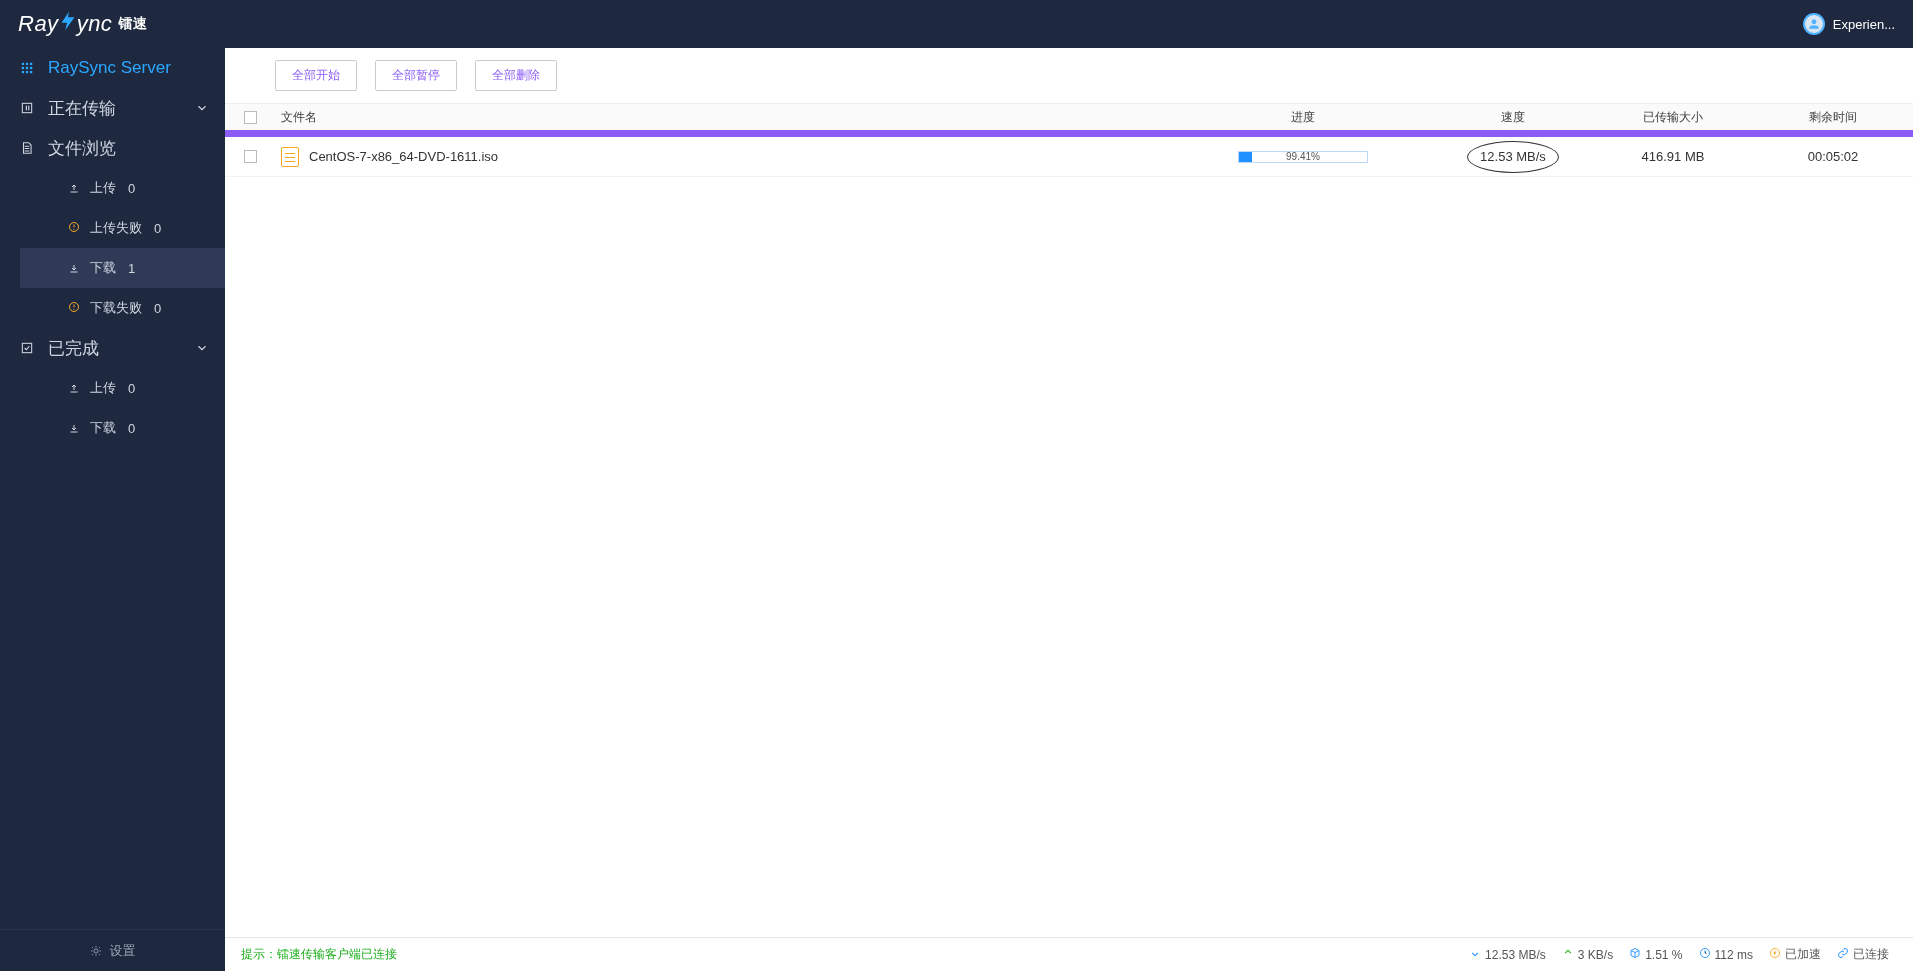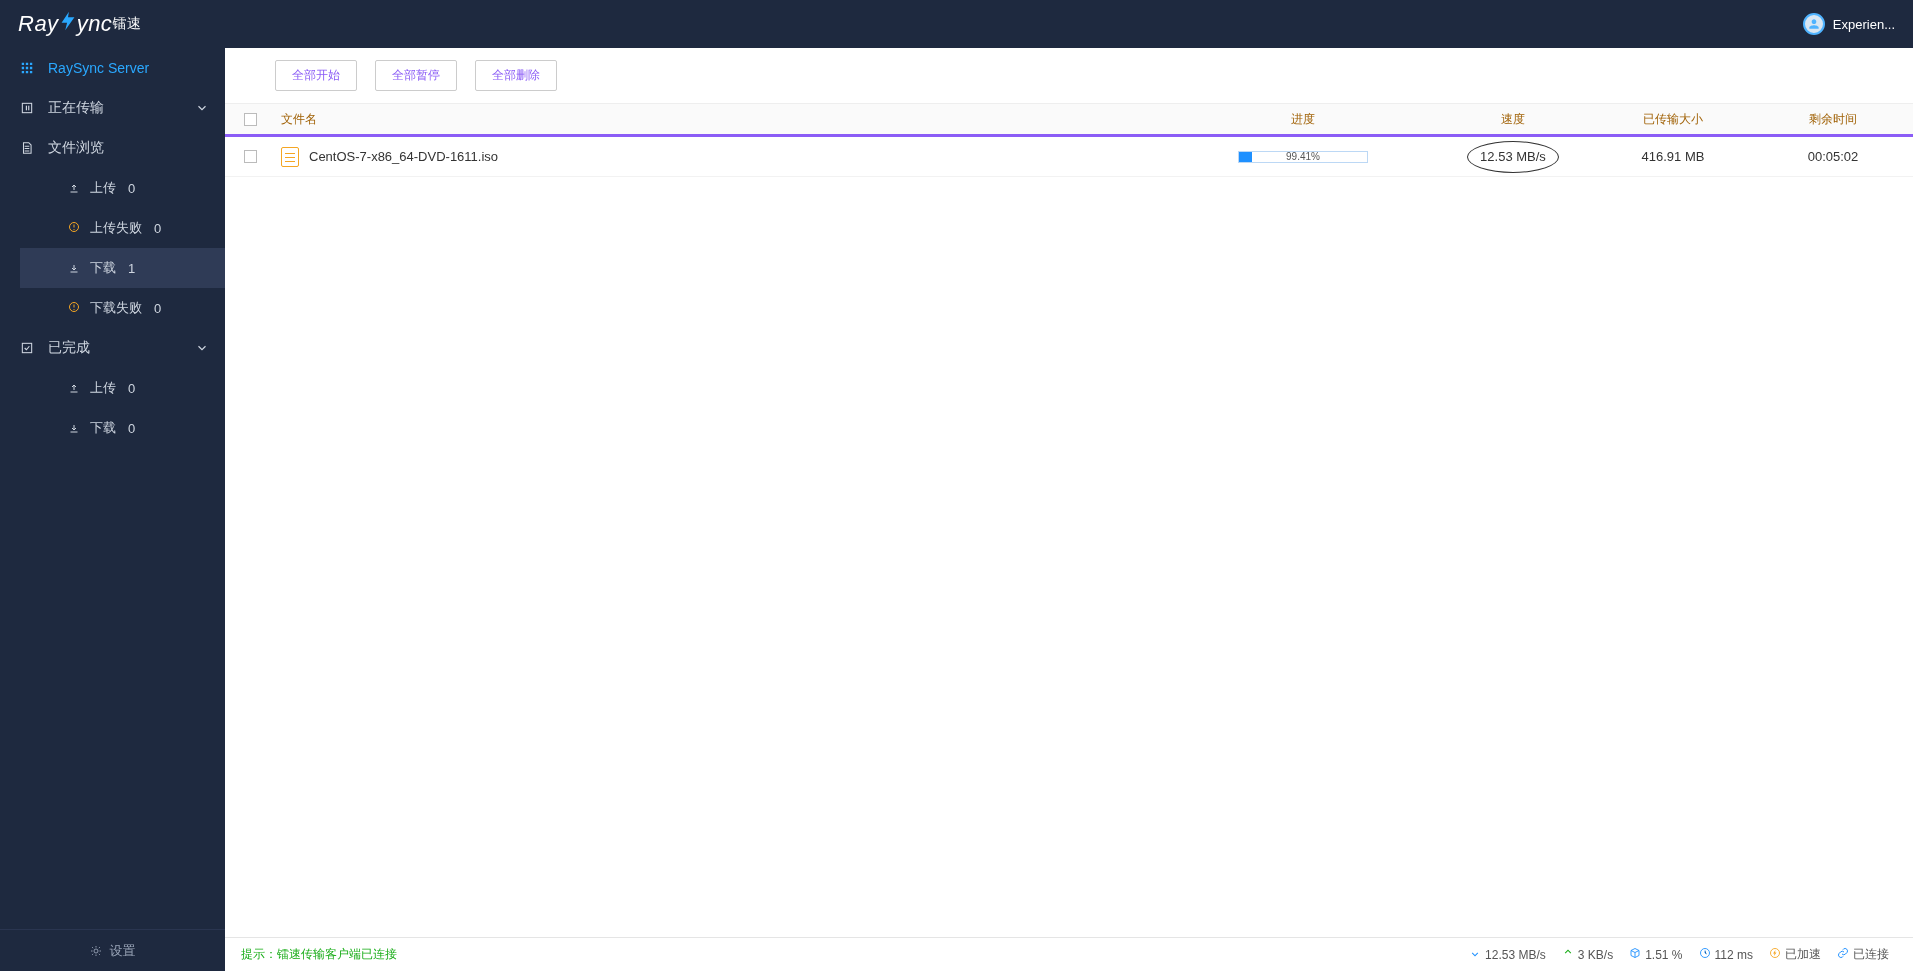--- a/index.html
+++ b/index.html
@@ -4,47 +4,47 @@
 <style>
 * { margin: 0; padding: 0; box-sizing: border-box; }
 body { font-family: "Microsoft YaHei", "Segoe UI", sans-serif; font-size: 13px; color: #333; overflow: hidden; }
 
 .app { display: flex; flex-direction: column; height: 100vh; }
 
 
 .header { height: 48px; background: #1e293f; display: flex; align-items: center; padding: 0 18px; justify-content: space-between; color: #fff; }
 .logo { display: flex; align-items: center; font-size: 22px; font-weight: 500; font-style: italic; letter-spacing: 0.5px; }
 .logo-bolt { color: #2aa8ff; font-style: normal; margin: 0 -2px; font-size: 24px; }
-.logo-cn { font-size: 14px; font-style: normal; margin-left: 0; font-weight: 400; }
+.logo-cn { font-size: 14px; font-style: normal; margin-left: 6px; font-weight: 700; }
 .user { display: flex; align-items: center; gap: 8px; font-size: 13px; }
 .avatar { width: 22px; height: 22px; border-radius: 50%; background: #d9e6f2; border: 2px solid #4fb3ff; display: flex; align-items: center; justify-content: center; }
 .avatar svg { width: 14px; height: 14px; fill: #4fb3ff; }
 
 
 .body { flex: 1; display: flex; min-height: 0; }
 
 
 .sidebar { width: 225px; background: #1e293f; color: #cfd6e0; display: flex; flex-direction: column; }
 .nav { flex: 1; overflow-y: auto; }
-.nav-item { height: 40px; display: flex; align-items: center; padding: 0 16px 0 26px; cursor: pointer; gap: 14px; font-size: 14px; }
+.nav-item { height: 40px; display: flex; align-items: center; padding: 0 16px 0 26px; cursor: pointer; gap: 14px; font-size: 17px; }
 .nav-item.top { padding-left: 20px; }
 .nav-item.active { color: #2aa8ff; }
 .nav-item .chev { margin-left: auto; }
 .nav-sub { padding-left: 48px; height: 40px; display: flex; align-items: center; gap: 10px; cursor: pointer; font-size: 13px; margin-left: 20px; }
 .nav-sub.highlight { background: #2f3b56; }
 .warn-icon { color: #f5a623; }
 .count { margin-left: 2px; }
 .sidebar-footer { height: 42px; display: flex; align-items: center; justify-content: center; gap: 8px; color: #9aa5b8; border-top: 1px solid #2a3550; cursor: pointer; font-size: 13px; }
 
 
 .main { flex: 1; display: flex; flex-direction: column; background: #fff; min-width: 0; }
 .toolbar { padding: 12px 20px 12px 50px; display: flex; gap: 18px; }
 .btn { border: 1px solid #ccc; background: #fff; padding: 6px 16px; font-size: 12px; cursor: pointer; color: #8b5cf6; border-radius: 2px; }
 
-.table-head { display: flex; align-items: center; height: 34px; border-top: 1px solid #eee; border-bottom: 3px solid #8b5cf6; background: #fafafa; font-size: 12px; color: #a16207; }
+.table-head { display: flex; align-items: center; height: 34px; border-top: 1px solid #eee; border-bottom: 7px solid #8b5cf6; background: #fafafa; font-size: 12px; color: #404040; }
 .col-check { width: 50px; display: flex; justify-content: center; }
 .col-name { flex: 1; padding-left: 6px; }
 .col-progress { width: 260px; text-align: center; }
 .col-speed { width: 160px; text-align: center; }
 .col-size { width: 160px; text-align: center; }
 .col-time { width: 160px; text-align: center; }
 
 .table-row { display: flex; align-items: center; height: 40px; border-bottom: 1px solid #f2f2f2; font-size: 13px; }
 .file-cell { display: flex; align-items: center; gap: 10px; }
 .file-icon { width: 18px; height: 20px; border: 1.5px solid #f5a623; border-radius: 2px; position: relative; }

